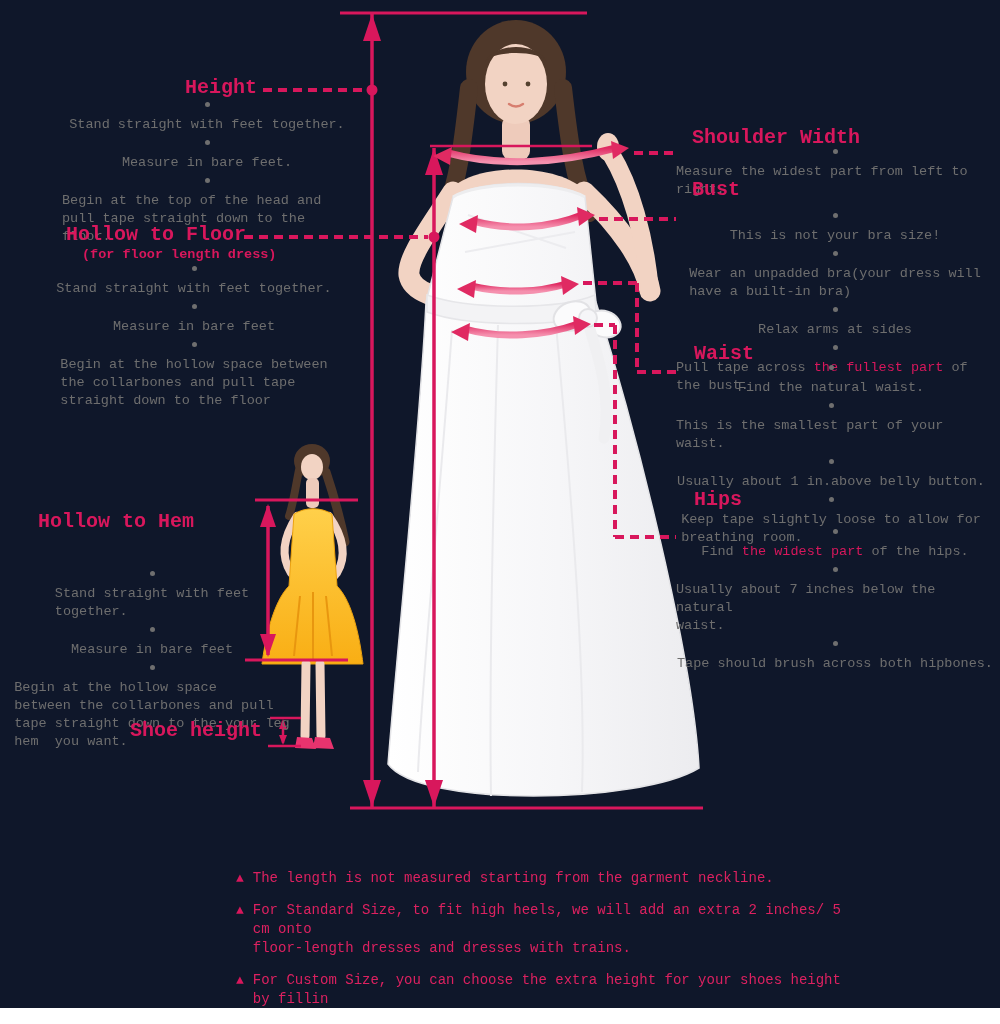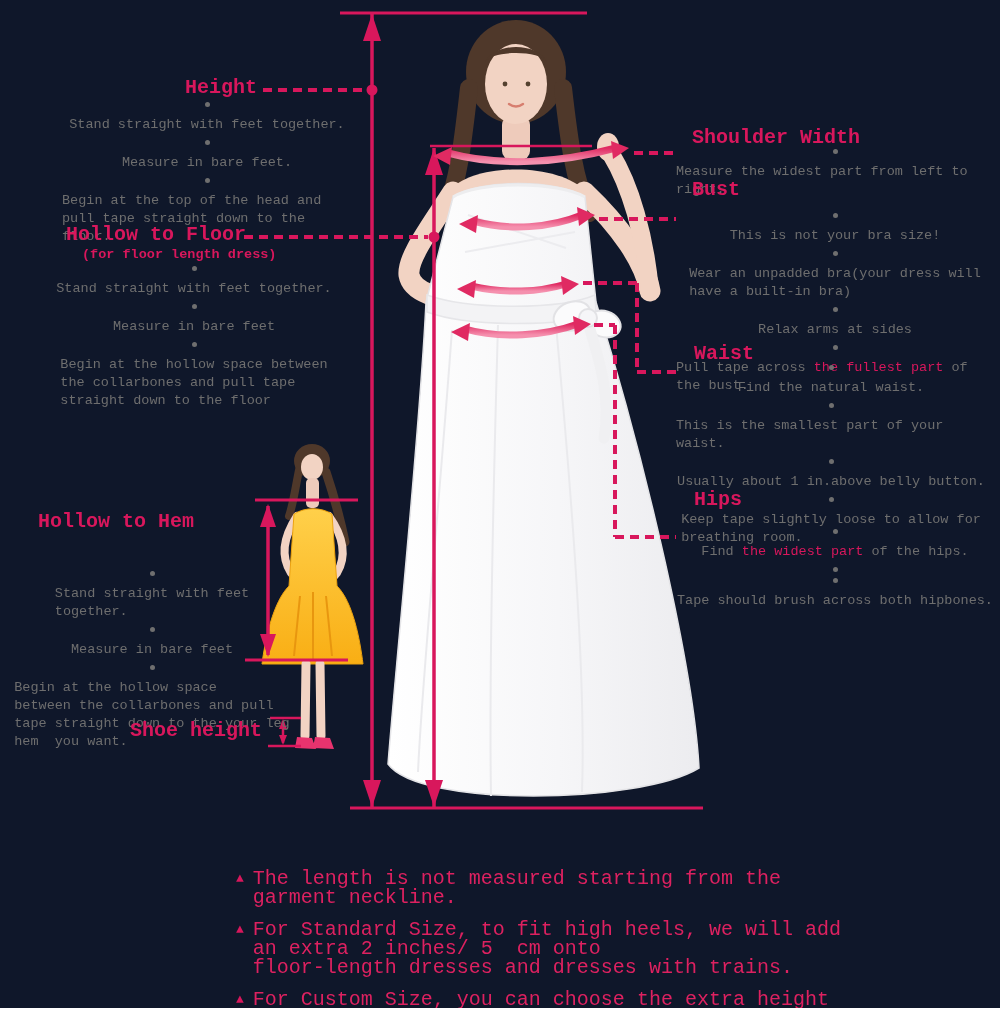--- a/index.html
+++ b/index.html
@@ -10,21 +10,21 @@
   .abs{position:absolute;}
   .title{color:#D8175C;font-weight:bold;font-size:20px;line-height:22px;white-space:nowrap;}
   .subtitle{color:#D8175C;font-weight:bold;font-size:13.5px;line-height:16px;white-space:nowrap;}
   .blist{margin:0;padding:0;list-style:none;}
   .b{display:flex;align-items:center;gap:9px;margin:0 0 6px 0;flex-direction:column;}
   .dot{flex:none;width:5px;height:5px;border-radius:50%;background:#6f6f6f;}
   .txt{font-size:13.5px;line-height:18px;color:#6E6E6E;white-space:pre-wrap;}
   .hl{color:#D8175C;text-align:center;}
   .note{display:flex;align-items:flex-start;gap:9px;margin:0 0 13px 0;}
   .tri{flex:none;color:#D8175C;font-size:13px;line-height:19px;}
-  .ntxt{font-size:20px;line-height:19px;color:#DD2160;white-space:pre-wrap;}
+  .ntxt{font-size:14px;line-height:19px;color:#DD2160;white-space:pre-wrap;}
   svg{display:block;}
 </style>
 </head>
 <body>
 
 <div id="page">
 
   <svg class="abs" style="left:0;top:0;" width="1000" height="1024" viewBox="0 0 1000 1024">
     <defs>
       <linearGradient id="gownG" x1="0" y1="0" x2="1" y2="0">
@@ -248,20 +248,22 @@
   </ul>
 
   <div class="abs title" style="left:694px;top:489px;text-align:right;">Hips</div>
   <ul class="abs blist" style="left:676px;top:529px;width:318px;">
     <li class="b">
         <span class="dot"></span>
         <span class="txt"><span>Find </span><span class="hl">the widest part</span><span> of the hips.</span></span>
       </li>
     <li class="b">
         <span class="dot"></span>
+        <span class="txt">Usually about 7 inches below the natural
+waist.</span>
       </li>
     <li class="b">
         <span class="dot"></span>
         <span class="txt">Tape should brush across both hipbones.</span>
       </li>
   </ul>
 
   <div class="abs" style="left:236px;top:869px;width:610px;">
     <div class="note">
       <span class="tri">▲</span>

